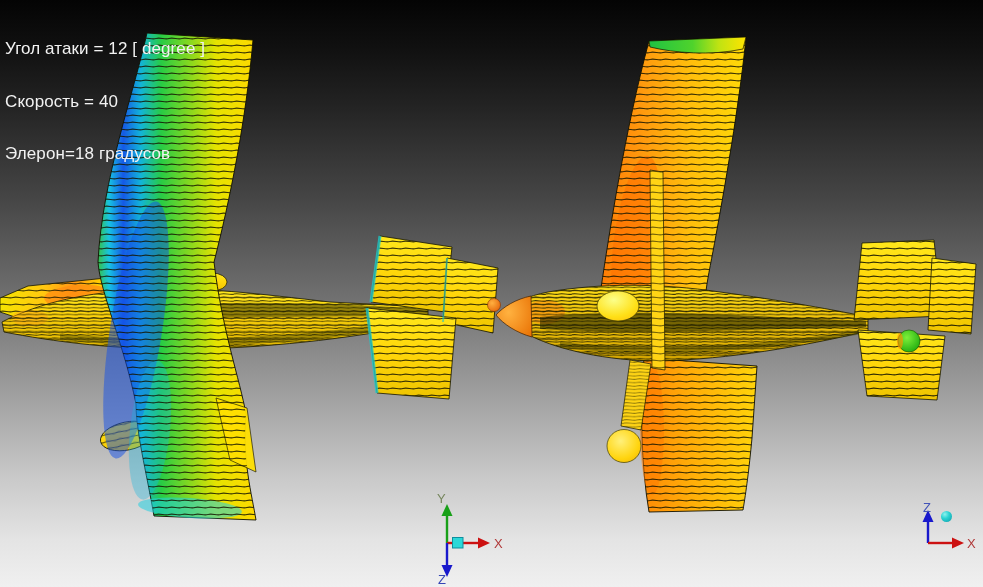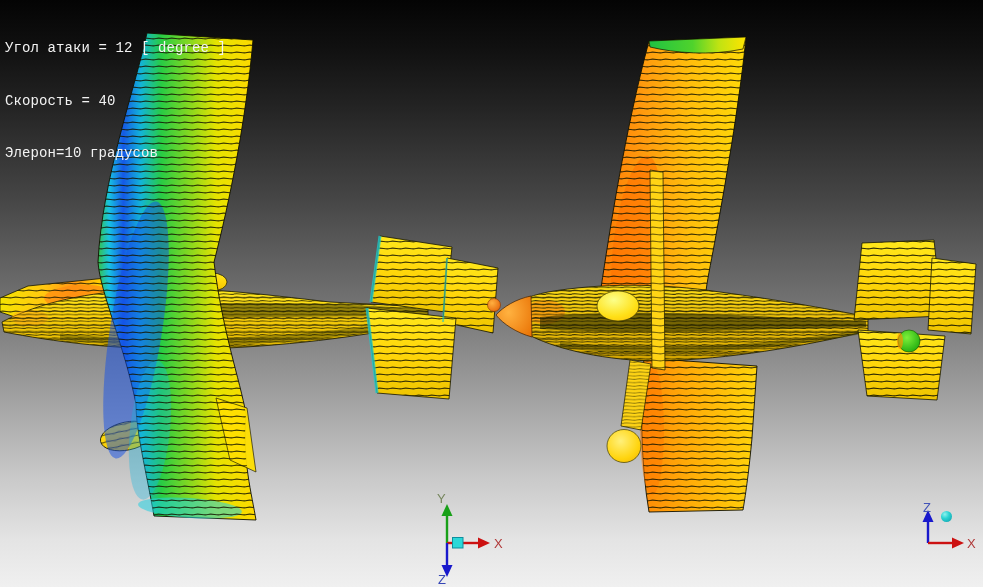--- a/index.html
+++ b/index.html
@@ -4,21 +4,21 @@
 <style>
   html,body{margin:0;padding:0;background:#555;}
   #stage{
     position:relative;width:983px;height:587px;overflow:hidden;
     background:linear-gradient(180deg,#040404 0%,#101010 8%,#232323 18%,#464646 34%,
                #717171 51%,#9f9f9f 67%,#c8c8c8 81%,#e4e4e4 92%,#f0f0f0 100%);
     font-family:"Liberation Sans", sans-serif;
   }
   #annotation{
     position:absolute;left:5px;top:5px;color:#f2f2f2;
-    font-size:14px;line-height:17.5px;letter-spacing:.1px;white-space:pre;font-family:Liberation Mono, monospace;
+    font-size:17px;line-height:17.5px;letter-spacing:.1px;white-space:pre;
   }
   svg{position:absolute;left:0;top:0;}
   text.axis{font-size:13px;font-family:"Liberation Sans",sans-serif;}
 </style>
 </head>
 <body>
 
 <div id="stage">
 
   <svg width="983" height="587" viewBox="0 0 983 587">
@@ -231,16 +231,16 @@
       <polygon points="964,543 952,537.5 952,548.5" fill="#cc1111"></polygon>
       <circle cx="946.5" cy="516.5" r="5.5" fill="url(#gSphere)"></circle>
       <text class="axis" x="923" y="512" fill="#4253b8">Z</text>
       <text class="axis" x="967" y="548" fill="#b03838">X</text>
     </g>
   </svg>
 
   <div id="annotation">
     <div>Угол атаки = 12 [ degree ]</div>
     <div>Скорость = 40</div>
-    <div>Элерон=10 градусов</div>
+    <div>Элерон=18 градусов</div>
   </div>
 
 </div>
 
 </body></html>

